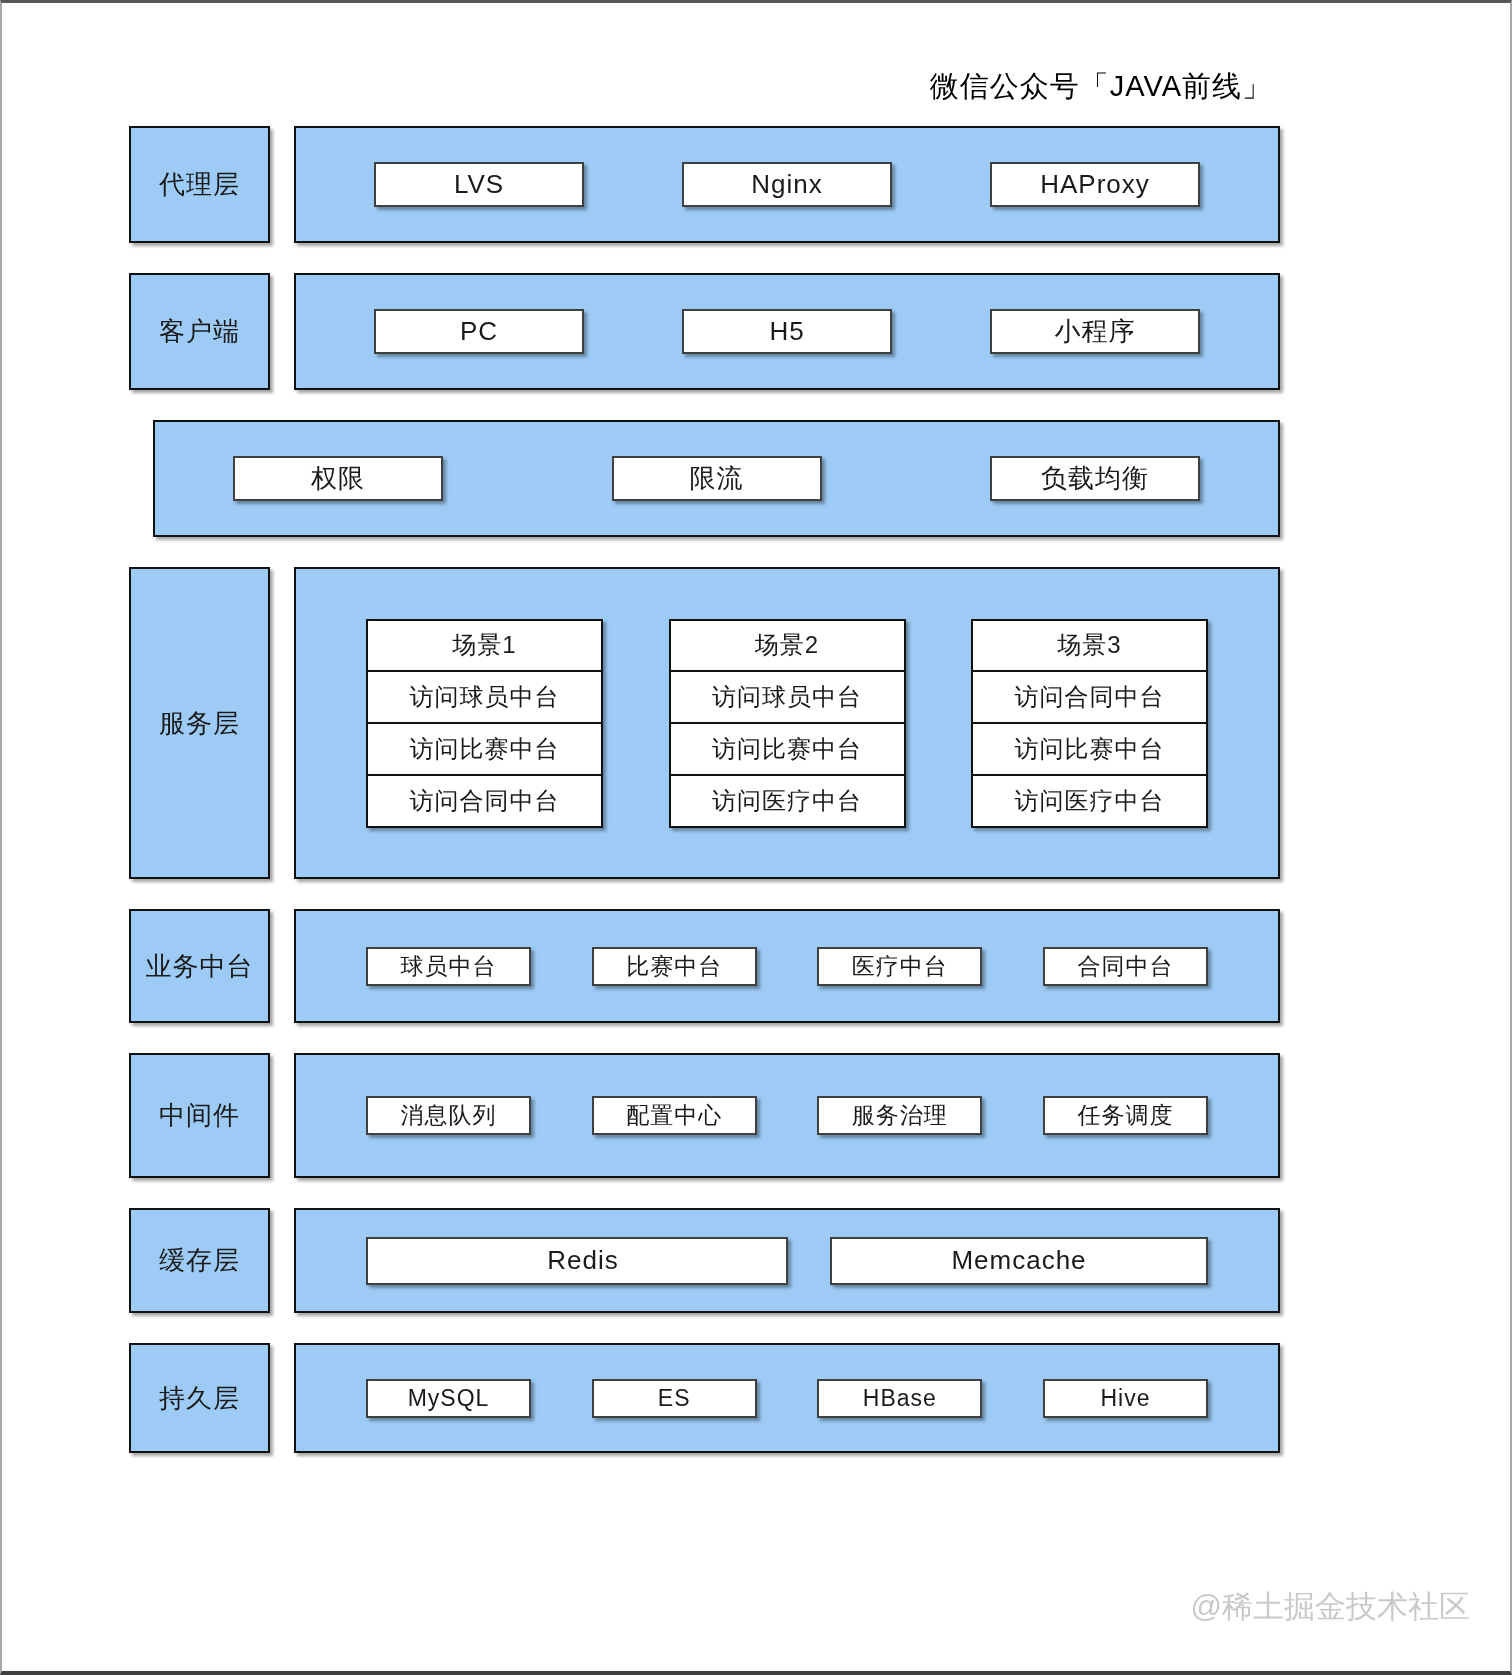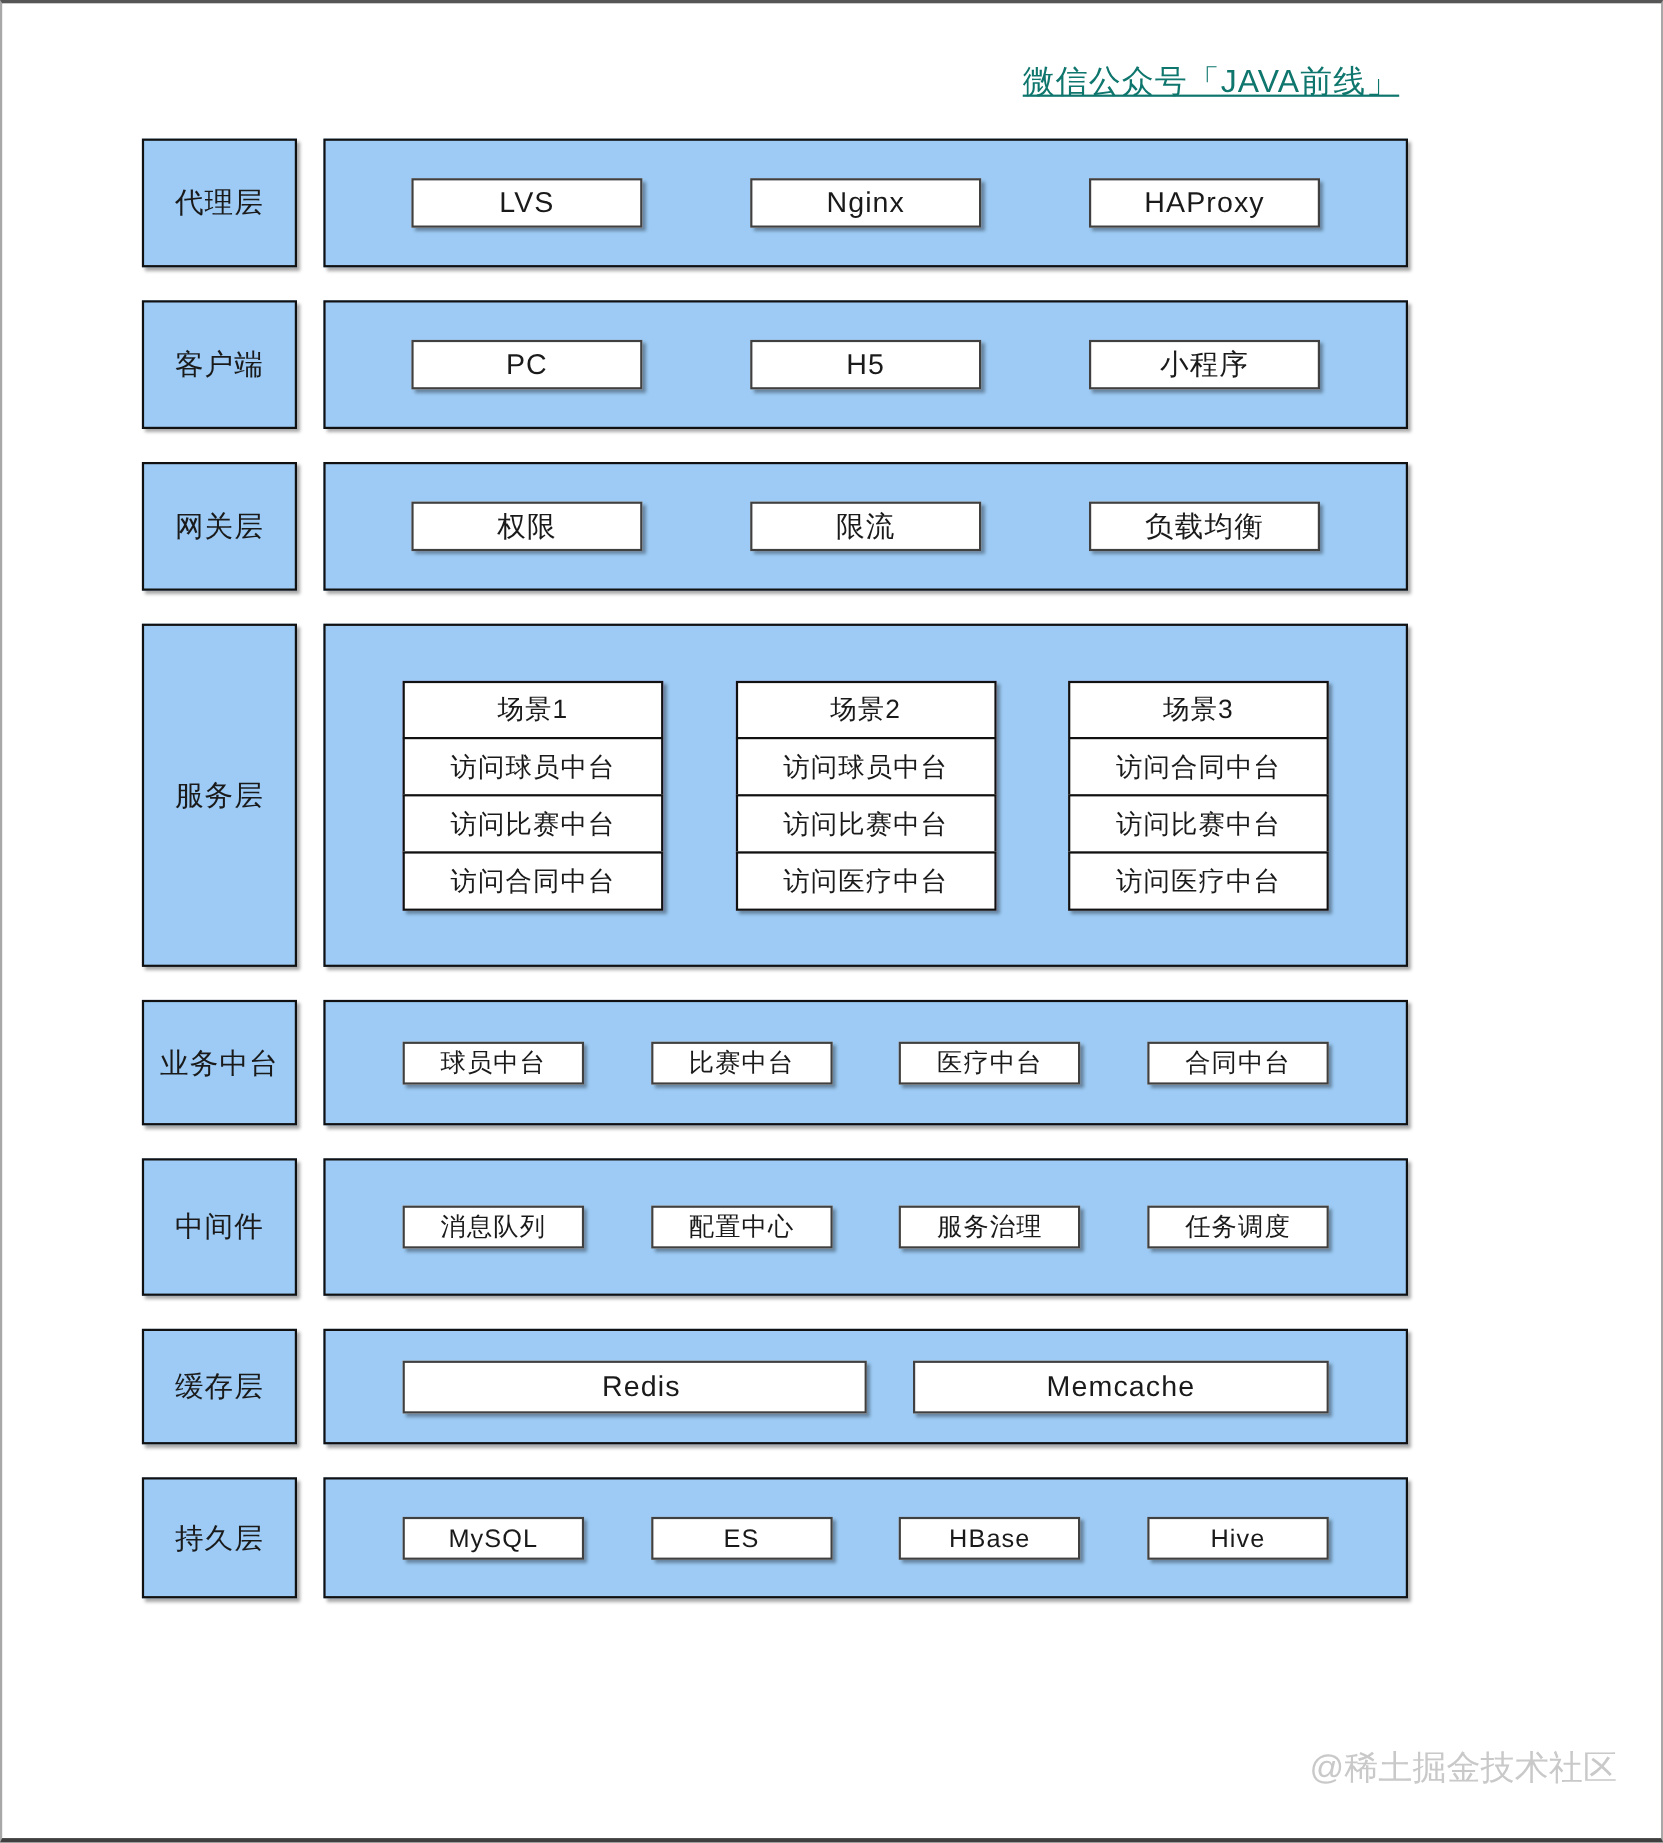--- a/index.html
+++ b/index.html
@@ -11,27 +11,26 @@
     color: #1a1a1a;
     overflow: hidden;
     border-top: 3px solid #565656;
     border-bottom: 4px solid #3f3f3f;
     border-left: 2px solid #a8a8a8;
     border-right: 2px solid #a8a8a8;
   }
 
   .page-title {
     position: absolute;
-    top: 52px;
+    top: 64px;
     right: 238px;
     font-size: 29px;
-    color: #0f766e;
+    color: #000000;
     letter-spacing: 1px;
     white-space: nowrap;
-    text-decoration: underline;
   }
 
   .watermark {
     position: absolute;
     top: 1583px;
     right: 40px;
     font-size: 31px;
     color: #c9c9c9;
     white-space: nowrap;
   }
@@ -143,21 +142,20 @@
     </div>
     <div class="row row-client">
       <div class="layer-label">客户端</div>
       <div class="layer-content">
         <div class="item-box">PC</div>
         <div class="item-box">H5</div>
         <div class="item-box">小程序</div>
       </div>
     </div>
     <div class="row row-gateway">
-      <div class="layer-label">网关层</div>
       <div class="layer-content">
         <div class="item-box">权限</div>
         <div class="item-box">限流</div>
         <div class="item-box">负载均衡</div>
       </div>
     </div>
     <div class="row row-service">
       <div class="layer-label">服务层</div>
       <div class="layer-content">
         <div class="scene-stack">

